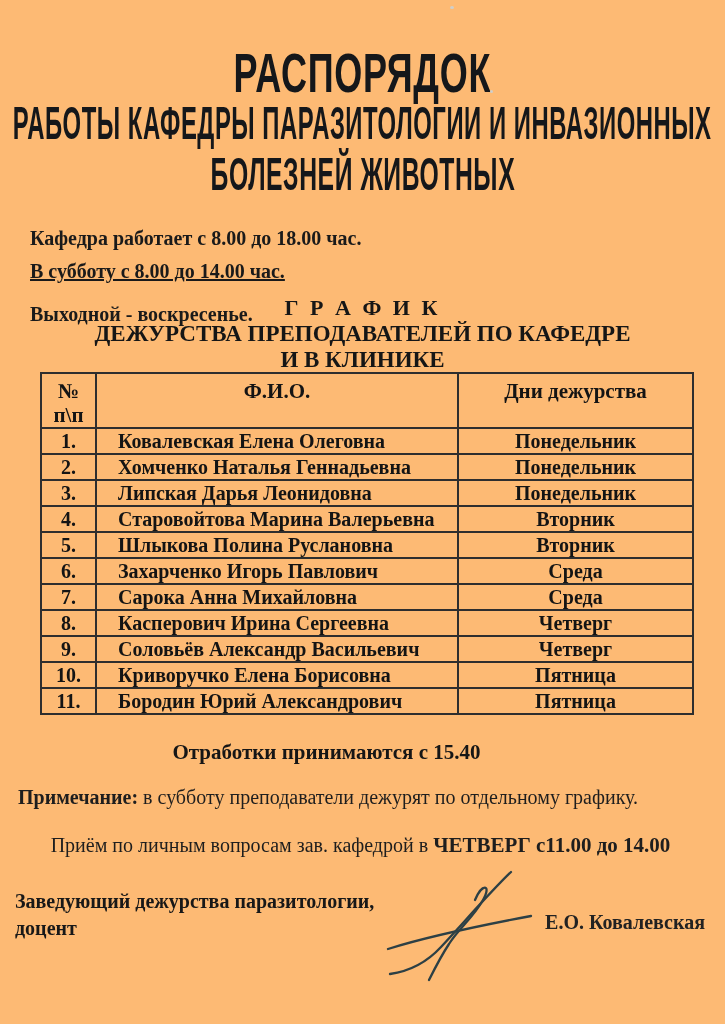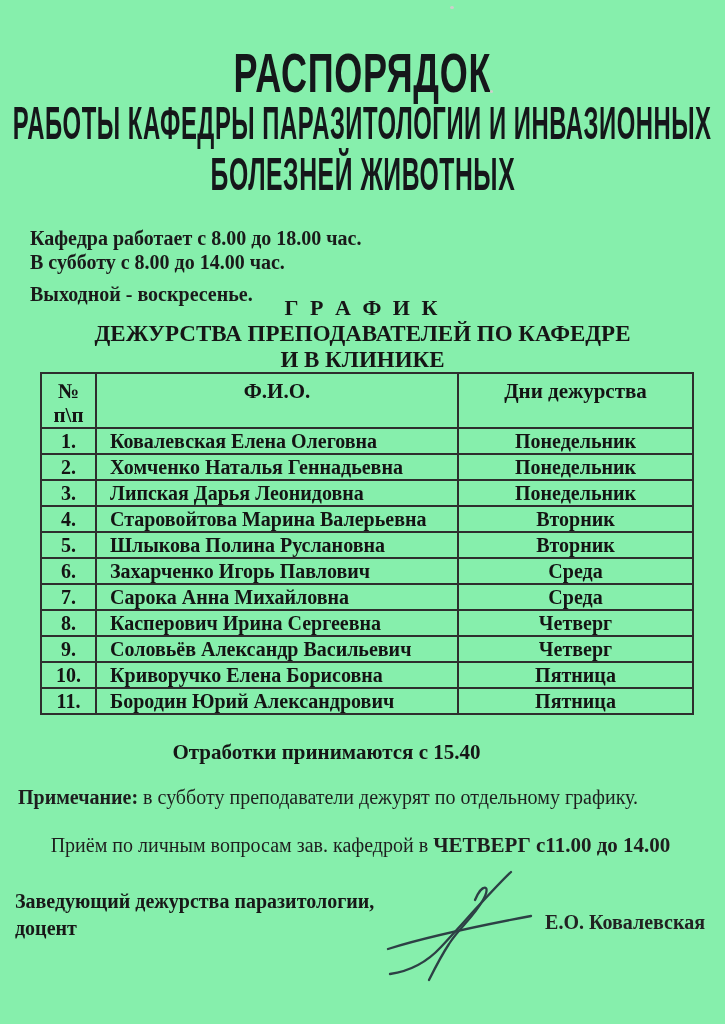--- a/index.html
+++ b/index.html
@@ -1,38 +1,38 @@
 <!DOCTYPE html>
 <html><head>
 <meta charset="utf-8">
 <style>
   * { margin:0; padding:0; box-sizing:border-box; }
   html, body { width:725px; height:1024px; overflow:hidden; }
   body { background:#e9e9e9; }
   #page {
     position:relative; width:725px; height:1024px;
-    background:#86efac;
+    background:#fdba74;
     font-family:"Liberation Serif", serif;
     color:#1b1b1b;
   }
   
   .headline-line { position:absolute; left:0; width:725px; display:flex; justify-content:center; }
   .headline-line > span {
     font-family:"Liberation Sans", sans-serif;
     font-weight:700; color:#15171a; white-space:nowrap;
     transform-origin:center top;
   }
   .t1 > span { font-size:53px; transform:scale(0.68,1.06); letter-spacing:1px; }
   .t2 > span { font-size:45px; transform:scale(0.53,1.02); letter-spacing:1px; }
   .t3 > span { font-size:45px; transform:scale(0.55,1.02); letter-spacing:1px; }
   
   .intro { position:absolute; left:30px; top:226px; font-weight:700; font-size:20px; color:#1a1a1a; }
   .intro p { line-height:24px; }
-  .intro .p1 { }
-  .intro .p2 { margin-bottom:8px; }
+  .intro .p1 { margin-bottom:9px; }
+  .intro .p2 { margin-bottom:19px;text-decoration:underline; }
   
   .graph-heading {
     position:absolute; top:295px; left:0; width:725px;
     text-align:center; font-weight:700; color:#161616;
     font-size:23px; line-height:26px;
   }
   .graph-heading .g1 { letter-spacing:3px; font-size:22px; }
   
   .duty-table {
     position:absolute; left:40px; top:372px; width:652px;
@@ -42,21 +42,21 @@
   .duty-table col.c-num  { width:55px; }
   .duty-table col.c-name { width:362px; }
   .duty-table col.c-day  { width:235px; }
   .duty-table th, .duty-table td {
     border:2px solid #2e2e2e; color:#141414;
     font-weight:700; overflow:hidden; white-space:nowrap;
   }
   .duty-table th { font-size:21px; vertical-align:top; padding-top:5px; height:54px; text-align:center; line-height:24px; }
   .duty-table td { font-size:20px; height:25px; padding:0; line-height:24px; }
   .duty-table td.cell-num  { text-align:center; }
-  .duty-table td.cell-name { text-align:left; padding-left:13px; }
+  .duty-table td.cell-name { text-align:left; padding-left:21px; }
   .duty-table td.cell-day  { text-align:center; }
   
   .otrabotki {
     position:absolute; top:740px; left:0; width:653px; text-align:center;
     font-weight:700; font-size:21px; color:#161616;
   }
   .note-line { position:absolute; top:786px; left:18px; width:700px; font-size:20px; color:#1e1e1e; }
   .note-line .bold { font-weight:700; }
   .priem-line { position:absolute; top:833px; left:0; width:721px; text-align:center; font-size:20px; color:#1e1e1e; }
   .priem-line .bold { font-weight:700; font-size:21px; }

